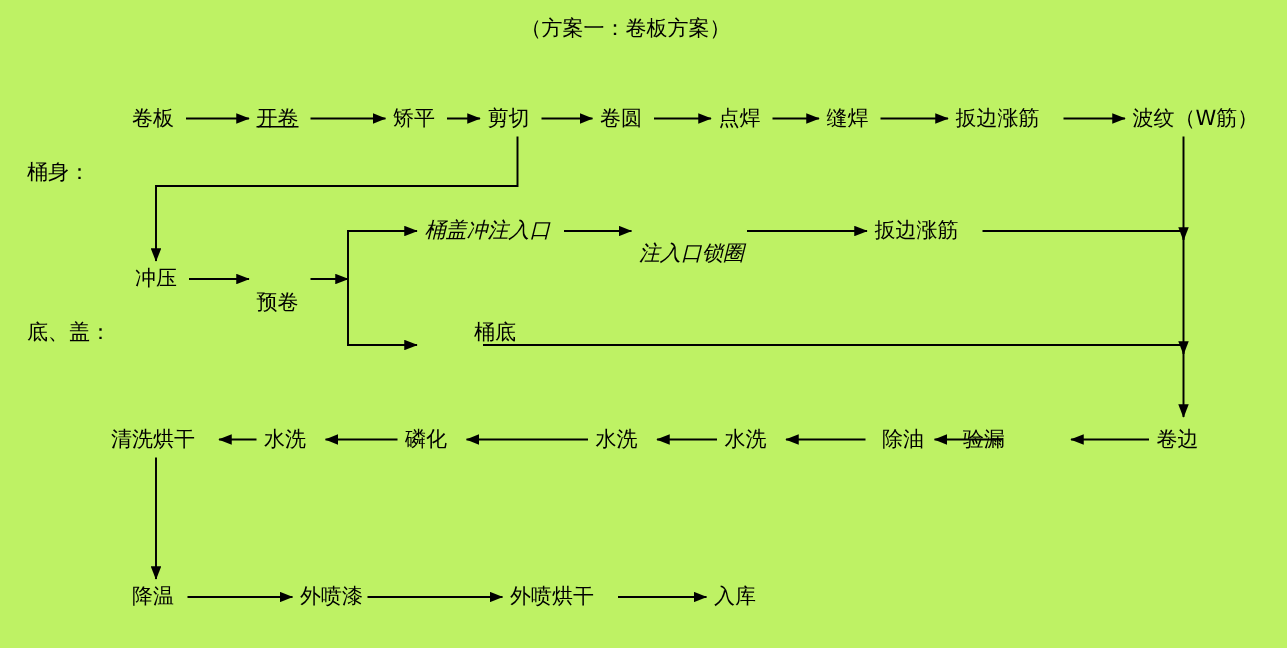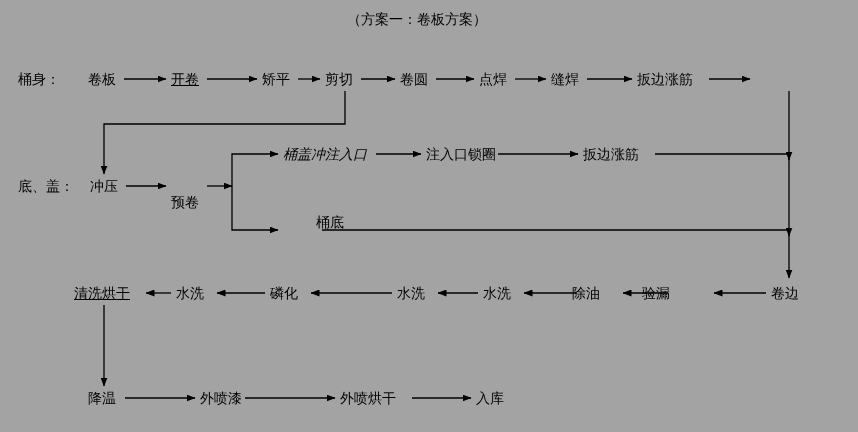--- a/index.html
+++ b/index.html
@@ -4,21 +4,21 @@
 <style>
   html, body {
     margin: 0;
     padding: 0;
     background: #ffffff;
   }
   #page {
     position: relative;
     width: 858px;
     height: 432px;
-    background: #a3a3a3;
+    background: #bef264;
     font-family: "DejaVu Sans", "Liberation Sans", sans-serif;
     color: #000000;
     overflow: hidden;
   }
   .label {
     position: absolute;
     font-size: 14px;
     line-height: 18px;
     white-space: nowrap;
     color: #000;
@@ -29,20 +29,21 @@
     line-height: 18px;
     white-space: nowrap;
     color: #000;
   }
   .rowlabel {
     position: absolute;
     font-size: 14px;
     line-height: 18px;
     white-space: nowrap;
     color: #000;
+    margin-top: 36px;
   }
   svg.arrows {
     position: absolute;
     left: 0;
     top: 0;
     width: 858px;
     height: 432px;
     pointer-events: none;
   }
 </style>
@@ -57,36 +58,37 @@
   <div class="rowlabel" style="left:18px; top:177px;">底、盖：</div>
 
   <div class="label" style="left:88px; top:70px;">卷板</div>
   <div class="label" style="left:171px; top:70px;text-decoration:underline;">开卷</div>
   <div class="label" style="left:262px; top:70px;">矫平</div>
   <div class="label" style="left:325px; top:70px;">剪切</div>
   <div class="label" style="left:400px; top:70px;">卷圆</div>
   <div class="label" style="left:479px; top:70px;">点焊</div>
   <div class="label" style="left:551px; top:70px;">缝焊</div>
   <div class="label" style="left:637px; top:70px;">扳边涨筋</div>
+  <div class="label" style="left:755px; top:70px;">波纹（W筋）</div>
 
   <div class="label" style="left:90px; top:177px;">冲压</div>
   <div class="label" style="left:171px; top:193px;">预卷</div>
   <div class="label" style="left:283px; top:145px;font-style:italic;">桶盖冲注入口</div>
-  <div class="label" style="left:426px; top:145px;">注入口锁圈</div>
+  <div class="label" style="left:426px; top:160px;font-style:italic;">注入口锁圈</div>
   <div class="label" style="left:583px; top:145px;">扳边涨筋</div>
   <div class="label" style="left:283px; top:213px;margin-left:33px;">桶底</div>
 
   <div class="label" style="left:771px; top:284px;">卷边</div>
   <div class="label" style="left:642px; top:284px;text-align:center;">验漏</div>
-  <div class="label" style="left:572px; top:284px;">除油</div>
+  <div class="label" style="left:588px; top:284px;">除油</div>
   <div class="label" style="left:483px; top:284px;">水洗</div>
   <div class="label" style="left:397px; top:284px;">水洗</div>
   <div class="label" style="left:270px; top:284px;">磷化</div>
   <div class="label" style="left:176px; top:284px;">水洗</div>
-  <div class="label" style="left:74px; top:284px;text-decoration:underline;">清洗烘干</div>
+  <div class="label" style="left:74px; top:284px;">清洗烘干</div>
 
   <div class="label" style="left:88px; top:389px;">降温</div>
   <div class="label" style="left:200px; top:389px;">外喷漆</div>
   <div class="label" style="left:340px; top:389px;">外喷烘干</div>
   <div class="label" style="left:476px; top:389px;">入库</div>
 
   <svg class="arrows" viewBox="0 0 858 432">
     <defs>
       <marker id="ah" markerWidth="9" markerHeight="7" refX="8.5" refY="3.5" orient="auto" markerUnits="userSpaceOnUse">
         <polygon points="0,0 9,3.5 0,7" fill="#000"></polygon>

